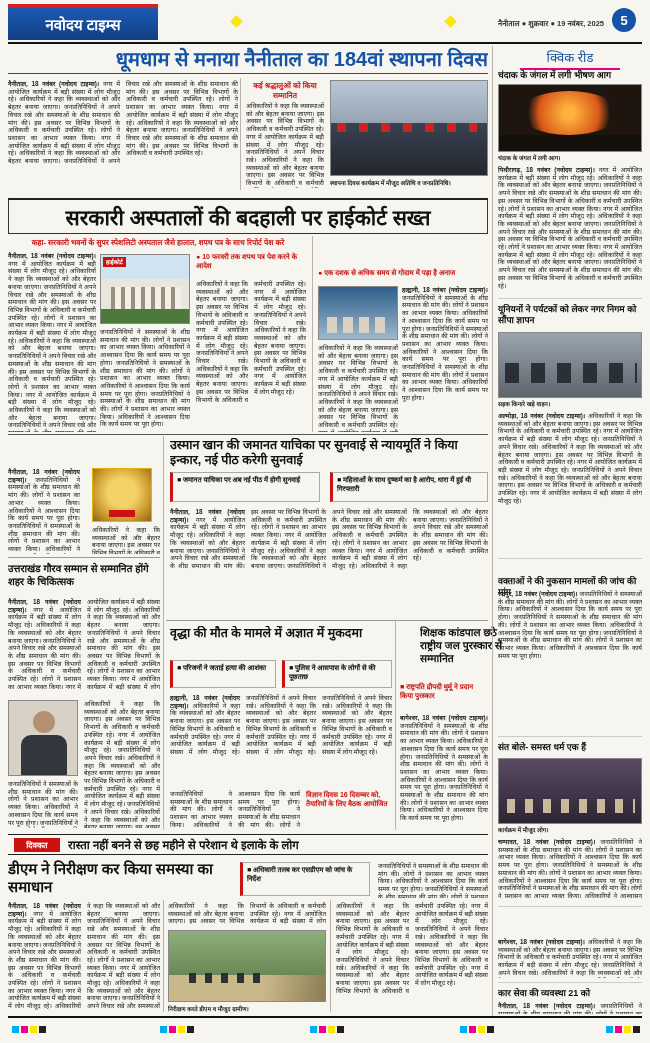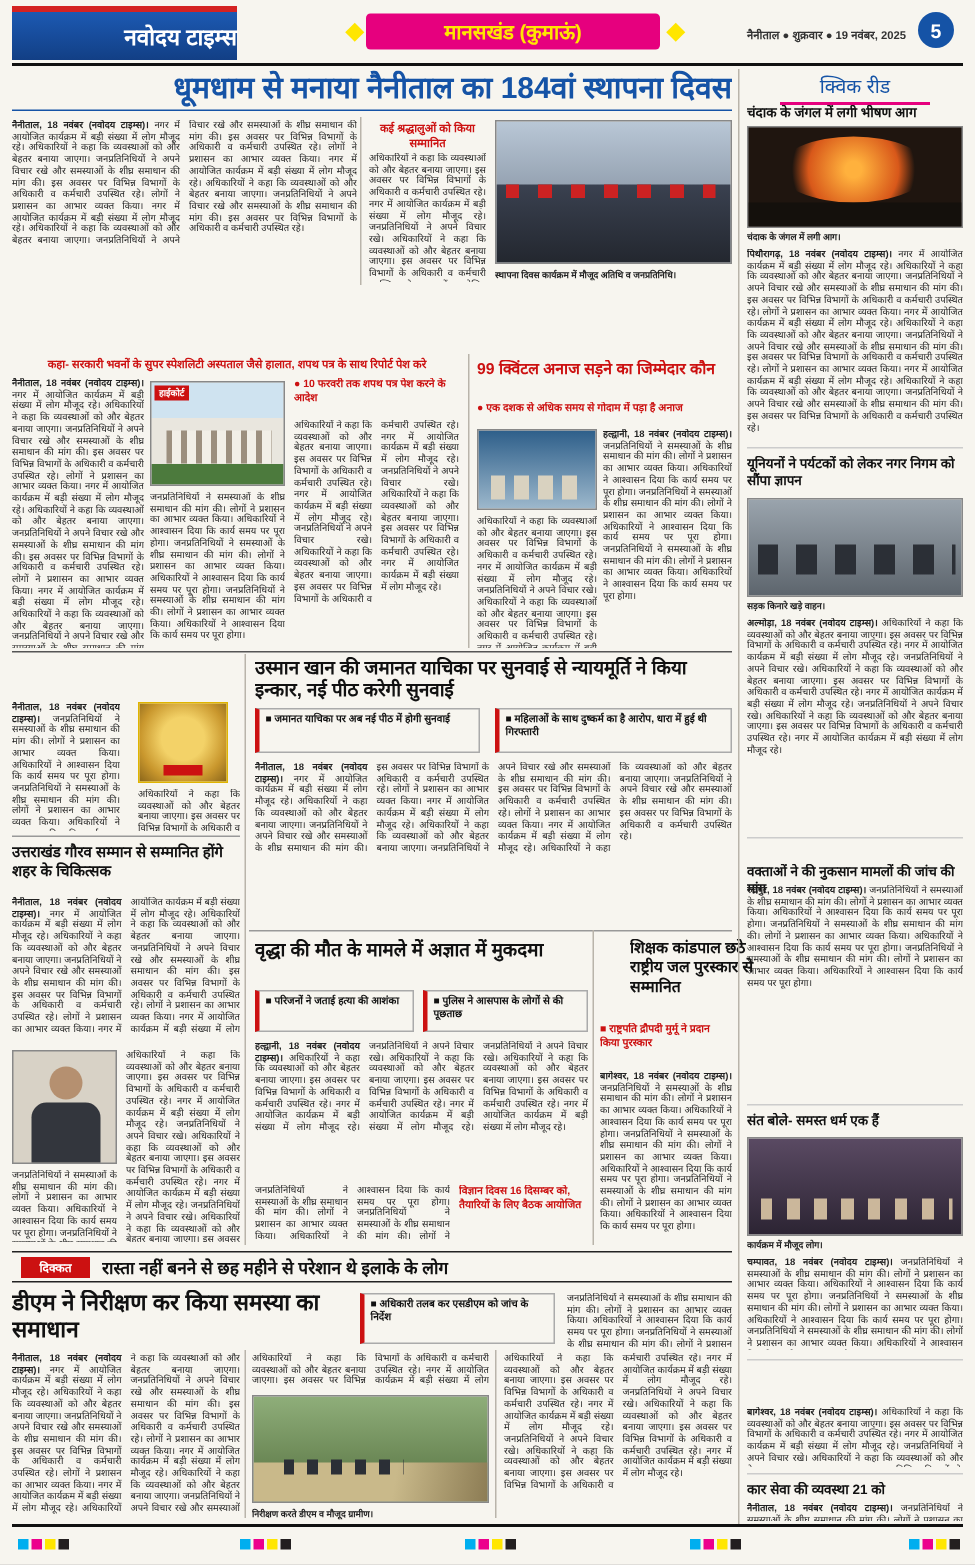--- a/index.html
+++ b/index.html
@@ -8,21 +8,21 @@
   .abs{position:absolute}
   .body-text{font-size:6.3px;line-height:7.7px;text-align:justify;color:#222;overflow:hidden}
   .cols-2{column-count:2;column-gap:6px}
   .cols-3{column-count:3;column-gap:6px}
   .cols-4{column-count:4;column-gap:6px}
   .dateline{font-weight:bold}
   .caption{font-size:6px;font-weight:bold;color:#222;overflow:hidden;white-space:nowrap}
   .vrule{position:absolute;width:1px;background:#b9b4aa}
   .hrule{position:absolute;height:1px;background:#555}
   .photo{position:absolute;overflow:hidden;background:#999;border:1px solid #888}
-  .masthead{background:linear-gradient(#1c59b2,#123f85);color:#fff;font-weight:bold;font-size:15px;display:flex;align-items:center;justify-content:flex-end}
+  .masthead{background:linear-gradient(#1c59b2,#123f85);color:#fff;font-weight:bold;font-size:15px;display:flex;align-items:center;justify-content:center}
   .mast-red{background:#d42222}
   .banner{background:#e6007e;color:#ffe600;font-weight:bold;font-size:13.5px;display:flex;align-items:center;justify-content:center;border-radius:3px}
   .diamond{position:absolute;width:9px;height:9px;background:#ffe600;transform:rotate(45deg)}
   .page-date{font-size:7.5px;font-weight:bold;color:#333;text-align:right}
   .page-circle{background:#1553a6;color:#fff;border-radius:50%;display:flex;align-items:center;justify-content:center;font-weight:bold;font-size:13px}
   .h-lead{font-size:20px;font-weight:bold;color:#1553a6;text-align:right;border-bottom:1px solid #1553a6;line-height:25px;overflow:hidden}
   .h-hosp{border:1px solid #333;border-top:2px solid #222;font-size:21px;font-weight:bold;color:#111;text-align:center;display:flex;align-items:center;justify-content:center;overflow:hidden}
   .h-md{font-size:12.5px;font-weight:bold;line-height:15px;color:#111;overflow:hidden}
   .h-sm{font-size:10.5px;font-weight:bold;line-height:13px;color:#111;overflow:hidden}
   .h-dm{font-size:15px;font-weight:bold;line-height:18px;color:#111;overflow:hidden}
@@ -42,54 +42,51 @@
 </style>
 </head>
 <body>
 
 <div class="page">
 
   <div class="abs mast-red" style="left:8px;top:4px;width:150px;height:4px"></div>
   <div class="abs masthead" style="left:8px;top:8px;width:150px;height:32px">
     <span>नवोदय टाइम्स</span>
   </div>
-  <div class="abs banner" style="left:244px;top:9px;width:196px;height:24px">
-    <span>मानसखंड (कुमाऊं)</span>
-  </div>
   <div class="abs diamond" style="left:232px;top:17px"></div>
   <div class="abs diamond" style="left:446px;top:17px"></div>
   <div class="abs page-date" style="left:448px;top:18px;width:156px">नैनीताल ● शुक्रवार ● 19 नवंबर, 2025</div>
   <div class="abs page-circle" style="left:612px;top:8px;width:24px;height:24px">
     <span>5</span>
   </div>
   <div class="abs" style="left:8px;top:42px;width:634px;height:2px;background:#111"></div>
 
   <div class="abs h-lead" style="left:8px;top:47px;width:480px;height:27px">धूमधाम से मनाया नैनीताल का 184वां स्थापना दिवस</div>
   <p class="abs body-text cols-2" style="left:8px;top:80px;width:230px;height:108px"><b class="dateline">नैनीताल, 18 नवंबर (नवोदय टाइम्स)।</b> <span>नगर में आयोजित कार्यक्रम में बड़ी संख्या में लोग मौजूद रहे। अधिकारियों ने कहा कि व्यवस्थाओं को और बेहतर बनाया जाएगा। जनप्रतिनिधियों ने अपने विचार रखे और समस्याओं के शीघ्र समाधान की मांग की। इस अवसर पर विभिन्न विभागों के अधिकारी व कर्मचारी उपस्थित रहे। लोगों ने प्रशासन का आभार व्यक्त किया। नगर में आयोजित कार्यक्रम में बड़ी संख्या में लोग मौजूद रहे। अधिकारियों ने कहा कि व्यवस्थाओं को और बेहतर बनाया जाएगा। जनप्रतिनिधियों ने अपने विचार रखे और समस्याओं के शीघ्र समाधान की मांग की। इस अवसर पर विभिन्न विभागों के अधिकारी व कर्मचारी उपस्थित रहे। लोगों ने प्रशासन का आभार व्यक्त किया। नगर में आयोजित कार्यक्रम में बड़ी संख्या में लोग मौजूद रहे। अधिकारियों ने कहा कि व्यवस्थाओं को और बेहतर बनाया जाएगा। जनप्रतिनिधियों ने अपने विचार रखे और समस्याओं के शीघ्र समाधान की मांग की। इस अवसर पर विभिन्न विभागों के अधिकारी व कर्मचारी उपस्थित रहे।</span></p>
   <div class="vrule" style="left:240px;top:78px;height:112px"></div>
   <div class="abs subhead-red" style="left:246px;top:80px;width:78px;height:20px">कई श्रद्धालुओं को किया सम्मानित</div>
   <p class="abs body-text" style="left:246px;top:102px;width:78px;height:86px"><span>अधिकारियों ने कहा कि व्यवस्थाओं को और बेहतर बनाया जाएगा। इस अवसर पर विभिन्न विभागों के अधिकारी व कर्मचारी उपस्थित रहे। नगर में आयोजित कार्यक्रम में बड़ी संख्या में लोग मौजूद रहे। जनप्रतिनिधियों ने अपने विचार रखे। अधिकारियों ने कहा कि व्यवस्थाओं को और बेहतर बनाया जाएगा। इस अवसर पर विभिन्न विभागों के अधिकारी व कर्मचारी उपस्थित रहे। नगर में आयोजित कार्यक्रम में बड़ी संख्या में लोग मौजूद रहे। जनप्रतिनिधियों ने अपने विचार रखे। अधिकारियों ने कहा कि व्यवस्थाओं को और बेहतर बनाया जाएगा। इस अवसर पर विभिन्न विभागों के अधिकारी व कर्मचारी उपस्थित रहे। नगर में आयोजित कार्यक्रम में बड़ी संख्या में लोग मौजूद रहे।</span></p>
   <div class="photo" style="left:330px;top:80px;width:158px;height:96px;background:linear-gradient(#b9c7d6,#6b7787)">
     <div class="decor" style="left:0;bottom:0;width:100%;height:55%;background:linear-gradient(#3a4150,#23272f)"></div>
     <div class="decor" style="left:6px;bottom:46%;width:90%;height:9px;background:repeating-linear-gradient(90deg,#c22 0 9px,transparent 9px 22px)"></div>
   </div>
   <div class="abs caption" style="left:330px;top:179px;width:158px">स्थापना दिवस कार्यक्रम में मौजूद अतिथि व जनप्रतिनिधि।</div>
 
+  <div class="abs h-hosp" style="left:8px;top:198px;width:480px;height:36px">सरकारी अस्पतालों की बदहाली पर हाईकोर्ट सख्त</div>
   <div class="abs subhead-red" style="left:8px;top:237px;width:300px;height:12px">कहा- सरकारी भवनों के सुपर स्पेशलिटी अस्पताल जैसे हालात, शपथ पत्र के साथ रिपोर्ट पेश करे</div>
   <p class="abs body-text" style="left:8px;top:252px;width:88px;height:180px"><b class="dateline">नैनीताल, 18 नवंबर (नवोदय टाइम्स)।</b> <span>नगर में आयोजित कार्यक्रम में बड़ी संख्या में लोग मौजूद रहे। अधिकारियों ने कहा कि व्यवस्थाओं को और बेहतर बनाया जाएगा। जनप्रतिनिधियों ने अपने विचार रखे और समस्याओं के शीघ्र समाधान की मांग की। इस अवसर पर विभिन्न विभागों के अधिकारी व कर्मचारी उपस्थित रहे। लोगों ने प्रशासन का आभार व्यक्त किया। नगर में आयोजित कार्यक्रम में बड़ी संख्या में लोग मौजूद रहे। अधिकारियों ने कहा कि व्यवस्थाओं को और बेहतर बनाया जाएगा। जनप्रतिनिधियों ने अपने विचार रखे और समस्याओं के शीघ्र समाधान की मांग की। इस अवसर पर विभिन्न विभागों के अधिकारी व कर्मचारी उपस्थित रहे। लोगों ने प्रशासन का आभार व्यक्त किया। नगर में आयोजित कार्यक्रम में बड़ी संख्या में लोग मौजूद रहे। अधिकारियों ने कहा कि व्यवस्थाओं को और बेहतर बनाया जाएगा। जनप्रतिनिधियों ने अपने विचार रखे और समस्याओं के शीघ्र समाधान की मांग की। इस अवसर पर विभिन्न विभागों के अधिकारी व कर्मचारी उपस्थित रहे।</span></p>
   <div class="photo" style="left:100px;top:254px;width:90px;height:70px;background:linear-gradient(#cfe3f0 35%,#e9e6de 35%,#e9e6de 80%,#4c7a3d 80%)">
     <div class="photo-tag">हाईकोर्ट</div>
     <div class="decor" style="left:10px;top:32px;width:70px;height:22px;background:repeating-linear-gradient(90deg,#9c8f7e 0 4px,#f2efe7 4px 10px)"></div>
   </div>
   <p class="abs body-text" style="left:100px;top:328px;width:90px;height:104px"><span>जनप्रतिनिधियों ने समस्याओं के शीघ्र समाधान की मांग की। लोगों ने प्रशासन का आभार व्यक्त किया। अधिकारियों ने आश्वासन दिया कि कार्य समय पर पूरा होगा। जनप्रतिनिधियों ने समस्याओं के शीघ्र समाधान की मांग की। लोगों ने प्रशासन का आभार व्यक्त किया। अधिकारियों ने आश्वासन दिया कि कार्य समय पर पूरा होगा। जनप्रतिनिधियों ने समस्याओं के शीघ्र समाधान की मांग की। लोगों ने प्रशासन का आभार व्यक्त किया। अधिकारियों ने आश्वासन दिया कि कार्य समय पर पूरा होगा।</span></p>
   <div class="abs red-snippet" style="left:196px;top:252px;width:110px;height:24px">● 10 फरवरी तक शपथ पत्र पेश करने के आदेश</div>
   <p class="abs body-text cols-2" style="left:196px;top:280px;width:110px;height:152px"><span>अधिकारियों ने कहा कि व्यवस्थाओं को और बेहतर बनाया जाएगा। इस अवसर पर विभिन्न विभागों के अधिकारी व कर्मचारी उपस्थित रहे। नगर में आयोजित कार्यक्रम में बड़ी संख्या में लोग मौजूद रहे। जनप्रतिनिधियों ने अपने विचार रखे। अधिकारियों ने कहा कि व्यवस्थाओं को और बेहतर बनाया जाएगा। इस अवसर पर विभिन्न विभागों के अधिकारी व कर्मचारी उपस्थित रहे। नगर में आयोजित कार्यक्रम में बड़ी संख्या में लोग मौजूद रहे। जनप्रतिनिधियों ने अपने विचार रखे। अधिकारियों ने कहा कि व्यवस्थाओं को और बेहतर बनाया जाएगा। इस अवसर पर विभिन्न विभागों के अधिकारी व कर्मचारी उपस्थित रहे। नगर में आयोजित कार्यक्रम में बड़ी संख्या में लोग मौजूद रहे।</span></p>
   <div class="vrule" style="left:312px;top:236px;height:196px"></div>
 
-  <div class="abs h-sm red" style="left:318px;top:240px;width:170px;height:26px">99 क्विंटल अनाज सड़ने का जिम्मेदार कौन</div>
   <div class="abs red-snippet" style="left:318px;top:268px;width:170px;height:14px">● एक दशक से अधिक समय से गोदाम में पड़ा है अनाज</div>
   <div class="photo" style="left:318px;top:286px;width:80px;height:54px;background:linear-gradient(#2e5f8a,#9db8cc)">
     <div class="decor" style="left:8px;bottom:6px;width:60px;height:16px;background:repeating-linear-gradient(90deg,#d9d2c0 0 10px,transparent 10px 16px)"></div>
   </div>
   <p class="abs body-text" style="left:402px;top:286px;width:86px;height:146px"><b class="dateline">हल्द्वानी, 18 नवंबर (नवोदय टाइम्स)।</b> <span>जनप्रतिनिधियों ने समस्याओं के शीघ्र समाधान की मांग की। लोगों ने प्रशासन का आभार व्यक्त किया। अधिकारियों ने आश्वासन दिया कि कार्य समय पर पूरा होगा। जनप्रतिनिधियों ने समस्याओं के शीघ्र समाधान की मांग की। लोगों ने प्रशासन का आभार व्यक्त किया। अधिकारियों ने आश्वासन दिया कि कार्य समय पर पूरा होगा। जनप्रतिनिधियों ने समस्याओं के शीघ्र समाधान की मांग की। लोगों ने प्रशासन का आभार व्यक्त किया। अधिकारियों ने आश्वासन दिया कि कार्य समय पर पूरा होगा।</span></p>
   <p class="abs body-text" style="left:318px;top:344px;width:80px;height:88px"><span>अधिकारियों ने कहा कि व्यवस्थाओं को और बेहतर बनाया जाएगा। इस अवसर पर विभिन्न विभागों के अधिकारी व कर्मचारी उपस्थित रहे। नगर में आयोजित कार्यक्रम में बड़ी संख्या में लोग मौजूद रहे। जनप्रतिनिधियों ने अपने विचार रखे। अधिकारियों ने कहा कि व्यवस्थाओं को और बेहतर बनाया जाएगा। इस अवसर पर विभिन्न विभागों के अधिकारी व कर्मचारी उपस्थित रहे। नगर में आयोजित कार्यक्रम में बड़ी संख्या में लोग मौजूद रहे। जनप्रतिनिधियों ने अपने विचार रखे। अधिकारियों ने कहा कि व्यवस्थाओं को और बेहतर बनाया जाएगा। इस अवसर पर विभिन्न विभागों के अधिकारी व कर्मचारी उपस्थित रहे। नगर में आयोजित कार्यक्रम में बड़ी संख्या में लोग मौजूद रहे।</span></p>
   <div class="hrule" style="left:8px;top:434px;width:480px"></div>
 
   <p class="abs body-text" style="left:8px;top:468px;width:72px;height:86px"><b class="dateline">नैनीताल, 18 नवंबर (नवोदय टाइम्स)।</b> <span>जनप्रतिनिधियों ने समस्याओं के शीघ्र समाधान की मांग की। लोगों ने प्रशासन का आभार व्यक्त किया। अधिकारियों ने आश्वासन दिया कि कार्य समय पर पूरा होगा। जनप्रतिनिधियों ने समस्याओं के शीघ्र समाधान की मांग की। लोगों ने प्रशासन का आभार व्यक्त किया। अधिकारियों ने आश्वासन दिया कि कार्य समय पर पूरा होगा। जनप्रतिनिधियों ने समस्याओं के शीघ्र समाधान की मांग की। लोगों ने प्रशासन का आभार व्यक्त किया। अधिकारियों ने आश्वासन दिया कि कार्य समय पर पूरा होगा।</span></p>
   <div class="abs" style="left:92px;top:468px;width:60px;height:54px;border:1.5px solid #e0b400;background:radial-gradient(circle at 50% 45%,#f3d268 35%,#c9972d 70%,#8a651a)">

